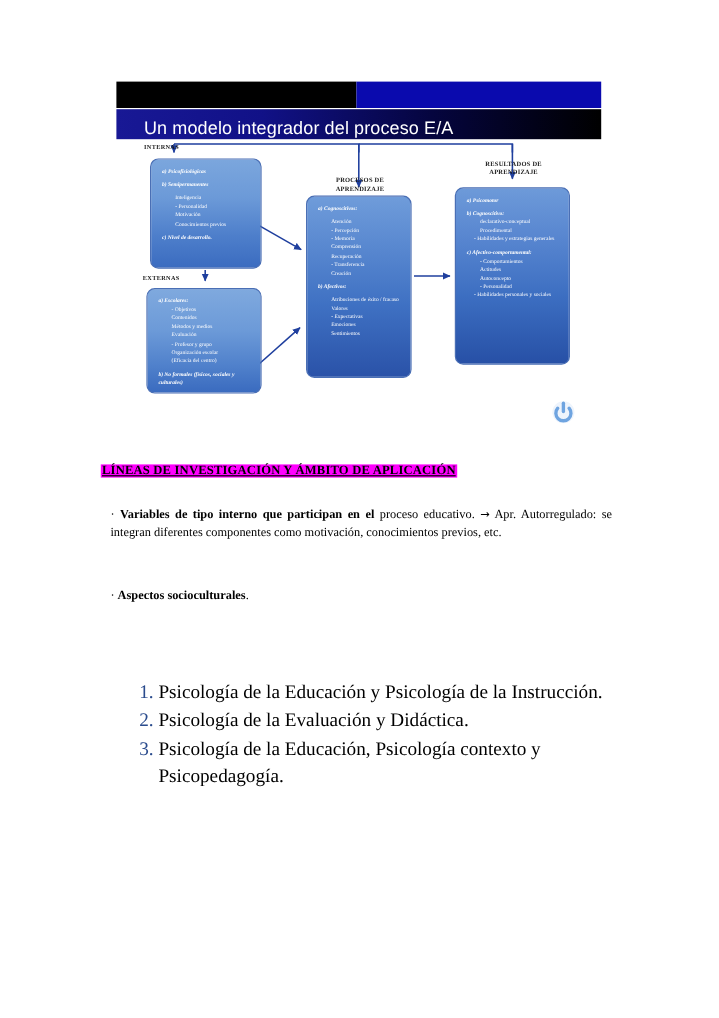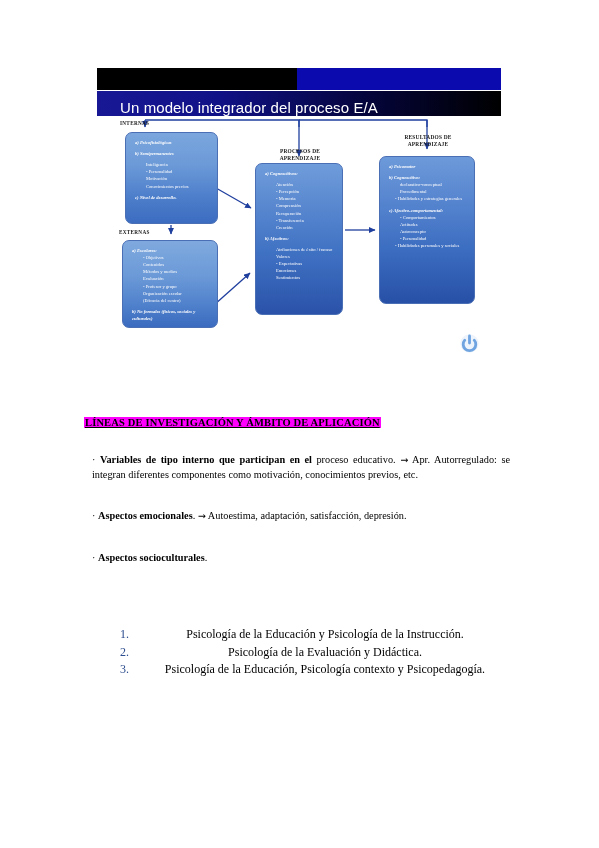--- a/index.html
+++ b/index.html
@@ -130,21 +130,21 @@
   .power-icon {
     position: absolute;
     left: 362px; top: 265px;
     width: 21px; height: 21px;
   }
 
   
   #body-text {
     position: absolute;
     left: 84px;
-    top: 412px;
+    top: 382px;
     width: 434px;
     font-family: "Liberation Serif", serif;
     color: #000000;
   }
   .hl-heading {
     display: inline-block;
     background: #ff00ff;
     color: #000000;
     font-size: 10.5px;
     font-weight: bold;
@@ -162,24 +162,23 @@
     font-weight: bold;
   }
   .arrow-gl { font-family: "DejaVu Sans", sans-serif; font-size: 9.5px; }
   .gap-sm { height: 11px; }
   .gap-md { height: 15px; }
   .gap-lg { height: 27px; }
 
   ol.disc-list {
     margin: 0;
     padding-left: 48px;
-    font-size: 12px;
+    font-size: 16px;
     line-height: 1.46;
     color: #17375e;
-    text-align: center;
   }
   ol.disc-list li { color: #2a4b8d; }
   ol.disc-list li span { color: #000000; }
 </style>
 </head>
 <body>
 
 <div id="slide">
 
   <div class="slide-topbar">
@@ -304,25 +303,20 @@
   <div class="gap-md"></div>
 
   <p class="bullet-para">
     <span>·</span>
     <span class="lead">Variables de tipo interno que participan en el</span><span> proceso educativo.</span>
     <span class="arrow-gl">→</span><span> Apr. Autorregulado: se integran diferentes componentes como motivación, conocimientos previos, etc.</span>
   </p>
 
   <div class="gap-sm"></div>
 
-  <p class="bullet-para">
-    <span>·</span>
-    <span class="lead">Aspectos emocionales</span><span>.</span>
-    <span class="arrow-gl">→</span><span> Autoestima, adaptación, satisfacción, depresión.</span>
-  </p>
 
   <div class="gap-sm"></div>
 
   <p class="bullet-para">
     <span>·</span>
     <span class="lead">Aspectos socioculturales</span><span>.</span>
   </p>
 
   <div class="gap-sm"></div>
 

